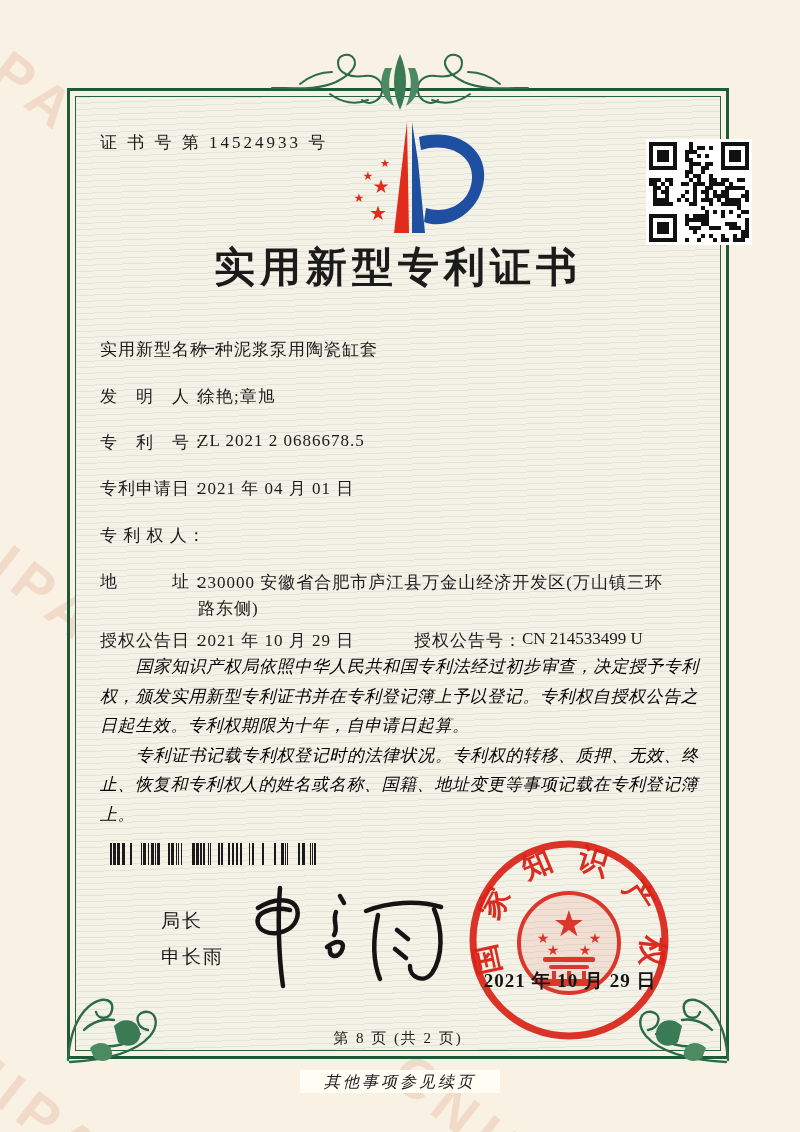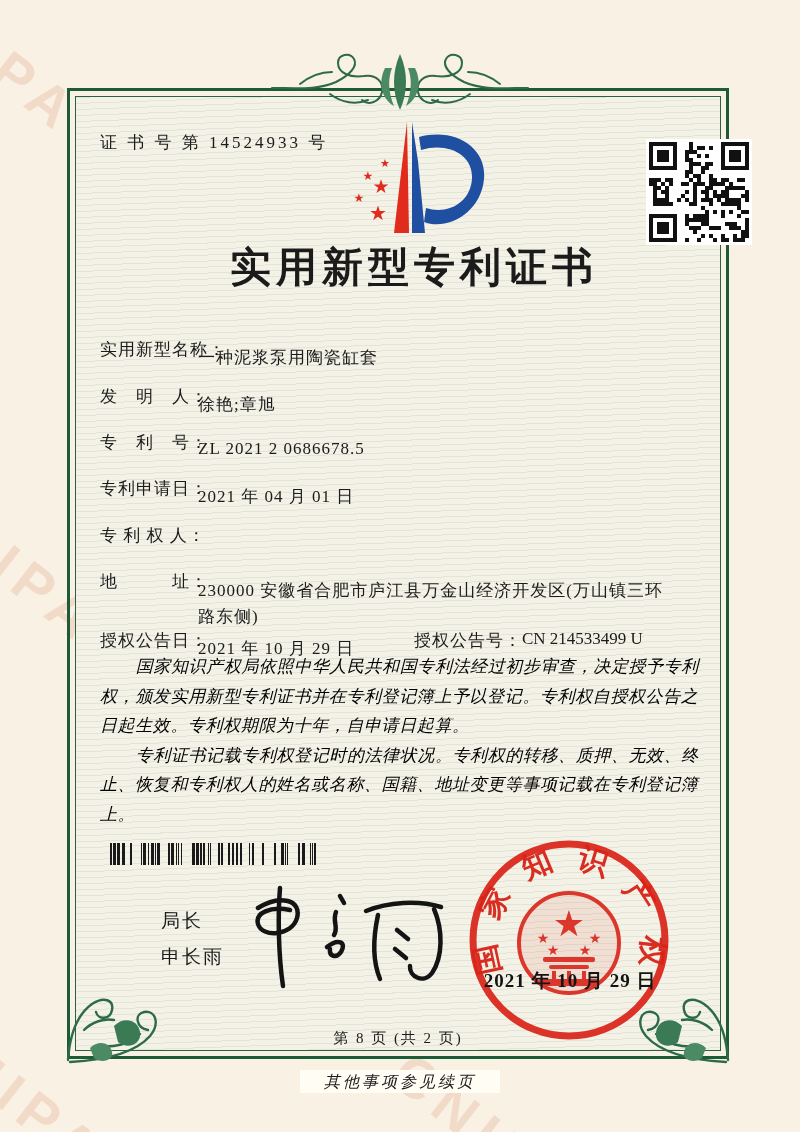--- a/index.html
+++ b/index.html
@@ -28,25 +28,25 @@
         rgba(0,0,0,0) 1px, rgba(0,0,0,0) 6px),
       #f4f2e7;
   }
   .cert-number{
     position:absolute;left:100px;top:131px;font-size:17px;letter-spacing:3px;
   }
   .logo{position:absolute;left:335px;top:121px;width:150px;height:114px;}
   .qr{position:absolute;left:646px;top:139px;width:100px;height:100px;background:#fff;padding:3px;}
   .title{
     position:absolute;left:67px;top:240px;width:662px;text-align:center;
-    font-size:41px;font-weight:bold;letter-spacing:5px;padding-left:16px;
+    font-size:41px;font-weight:bold;letter-spacing:5px;
   }
   .field-row{position:absolute;left:100px;font-size:17px;display:flex;}
   .field-row .lbl{white-space:pre;letter-spacing:1px;width:98px;flex:0 0 auto;}
-  .field-row .val{letter-spacing:1px;margin-top:8px;}
+  .field-row .val{letter-spacing:1px;}
   .row1{top:338px}.row2{top:385px}.row3{top:431px}
   .row4{top:477px}.row5{top:524px}
   .row6{top:570px}.row6 .val{width:480px;line-height:26px;}
   .row7{top:629px}
   .grant-no{position:absolute;left:414px;top:629px;font-size:17px;display:flex;}
   .grant-no .lbl{white-space:pre;letter-spacing:1px;}
   .paras{
     position:absolute;left:100px;top:652px;width:602px;
     font-style:italic;font-size:17px;line-height:29.5px;letter-spacing:0.6px;color:#000000;
   }

